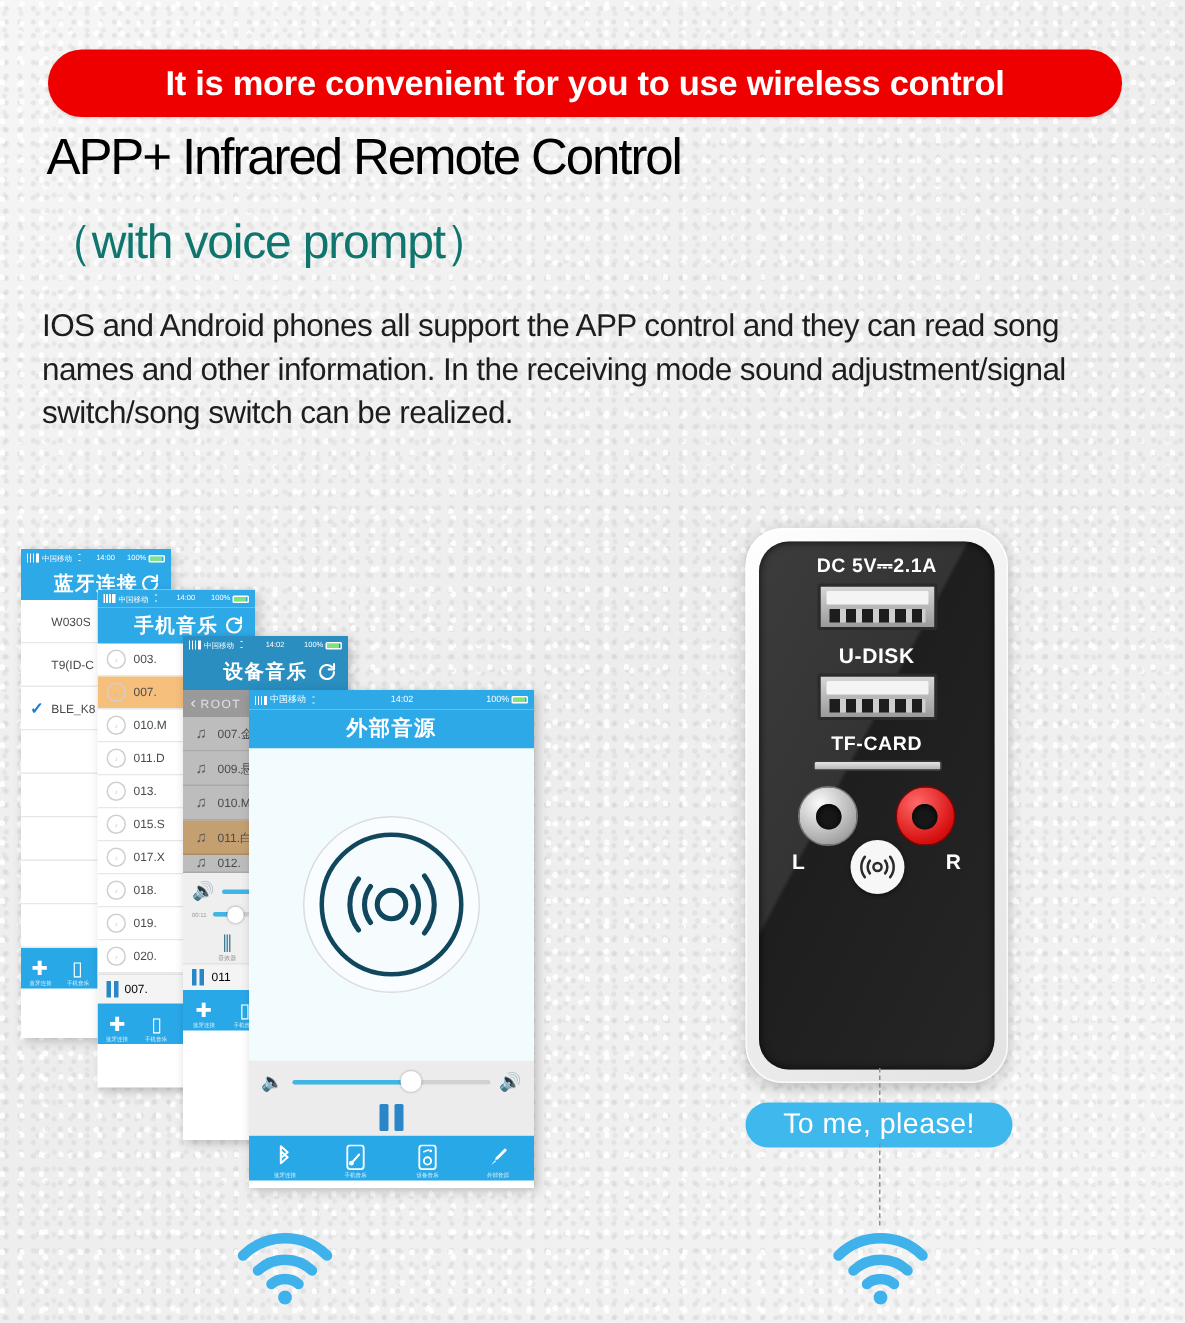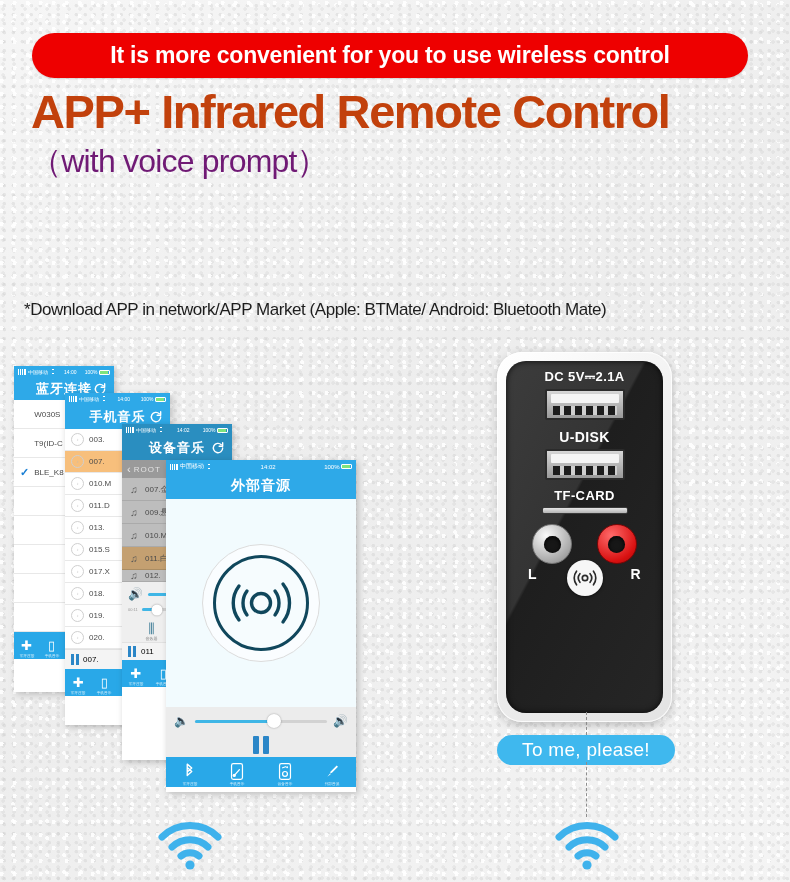--- a/index.html
+++ b/index.html
@@ -33,26 +33,26 @@
     border-radius:23px;
     display:flex; align-items:center; justify-content:center;
     box-shadow:0 1px 2px rgba(0,0,0,.12);
   }
   .banner-text{
     color:#fff; font-size:23px; font-weight:600; letter-spacing:-.2px;
     white-space:nowrap;
   }
   .h1{
     position:absolute; left:31px; top:88px;
-    font-size:47px; font-weight:700; color:#c2410c;
+    font-size:34px; font-weight:400; color:#000000;
     letter-spacing:-1.4px; line-height:1;
   }
   .h2{
     position:absolute; left:30px; top:144px;
-    font-size:32px; font-weight:400; color:#701a75;
+    font-size:32px; font-weight:400; color:#0f766e;
     letter-spacing:-.8px; line-height:1.1;text-align:right;
   }
   .body-copy{
     position:absolute; left:28px; top:203px; width:716px;
     font-size:21px; line-height:29px; color:#1d1d1d; letter-spacing:-.4px;
   }
   .note{
     position:absolute; left:24px; top:300px; width:740px;
     font-size:17px; color:#1d1d1d; letter-spacing:-.45px;
   }
@@ -232,21 +232,21 @@
 
 <div class="page">
   <div class="texture"></div>
 
   <div class="banner">
     <span class="banner-text">It is more convenient for you to use wireless control</span>
   </div>
 
   <div class="h1">APP+ Infrared Remote Control</div>
   <div class="h2">（with voice prompt）</div>
-  <div class="note">*Download APP in network/APP Market (Apple: BTMate/ Android: Bluetooth Mate)</div>
+  <div class="body-copy">IOS and Android phones all support the APP control and they can read song names and other information. In the receiving mode sound adjustment/signal switch/song switch can be realized.</div>
 
   <div class="phone" id="phone1">
     <div class="statusbar">
       <span class="sb-left">
         <span class="bars"></span>
         <span>中国移动</span>
         <span class="wifi-mini"></span>
       </span>
       <span class="sb-mid">14:00</span>
       <span class="sb-right">

